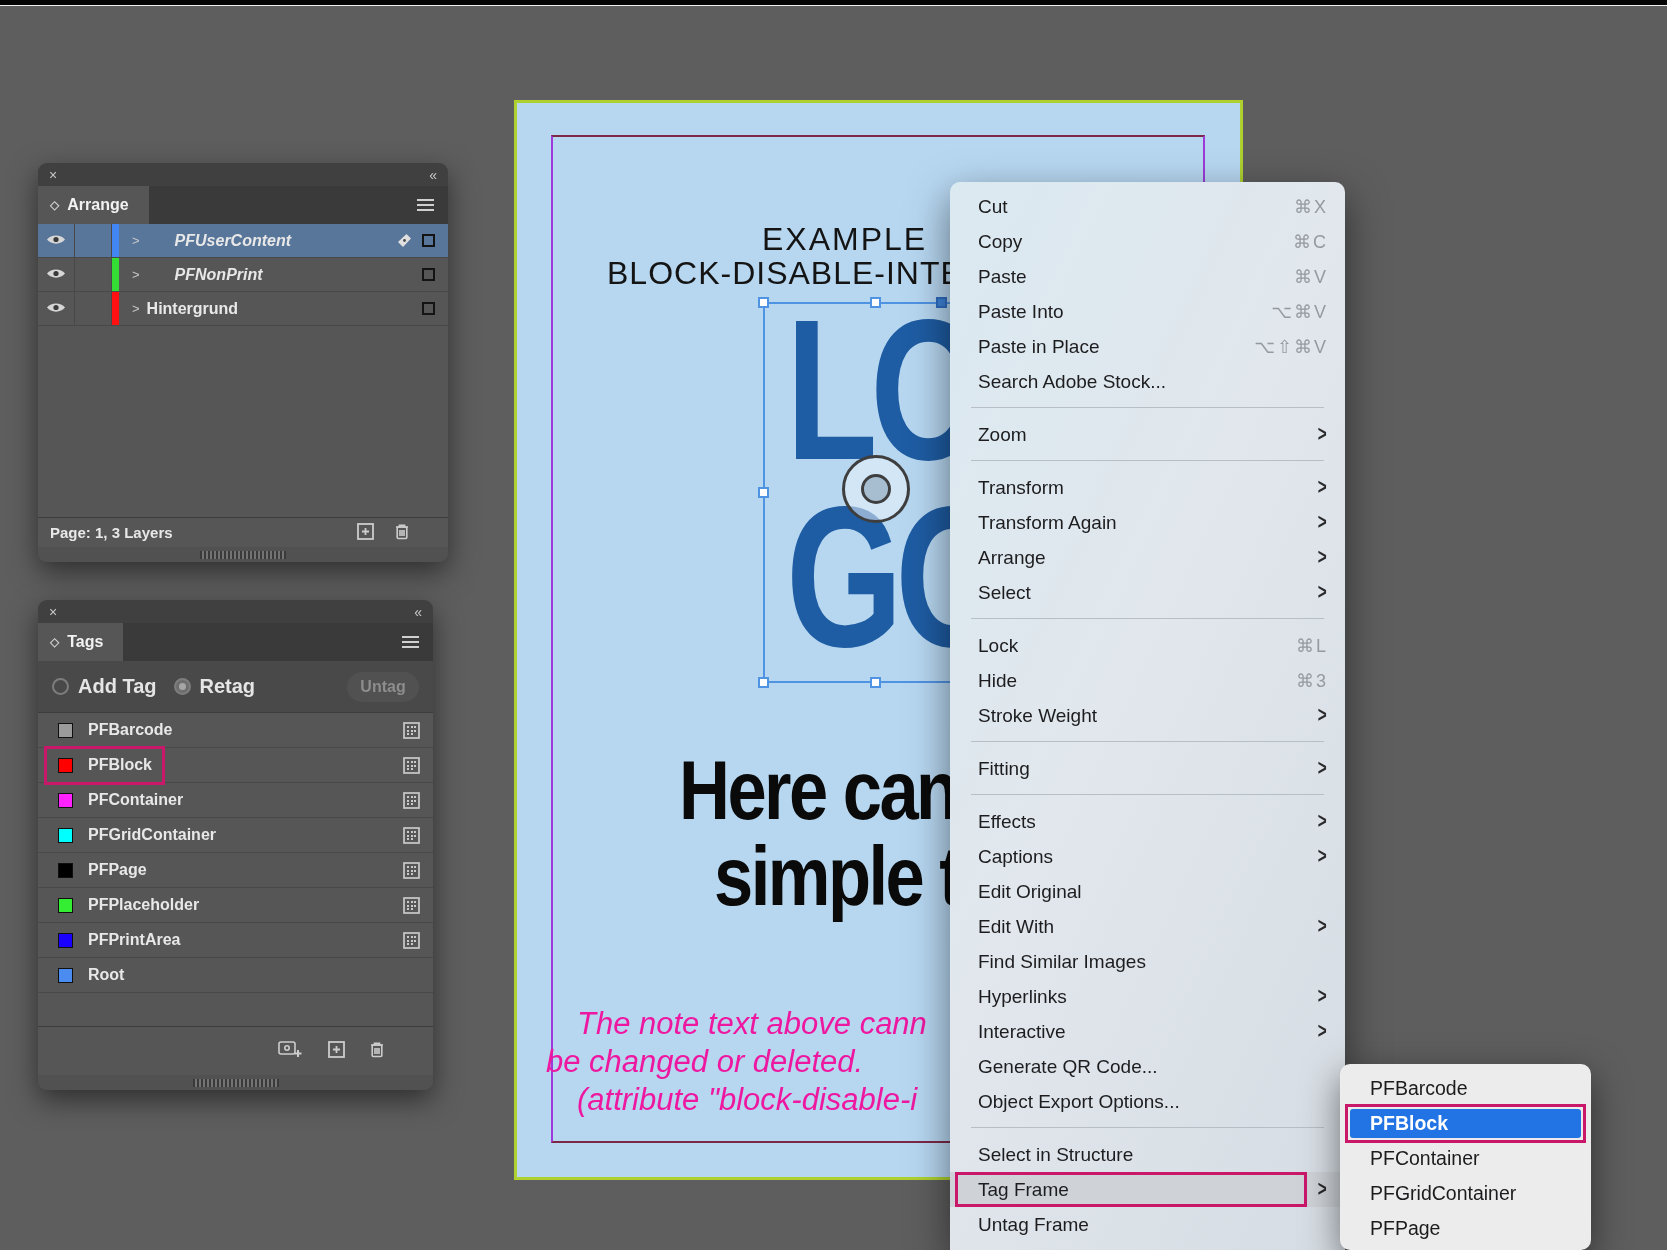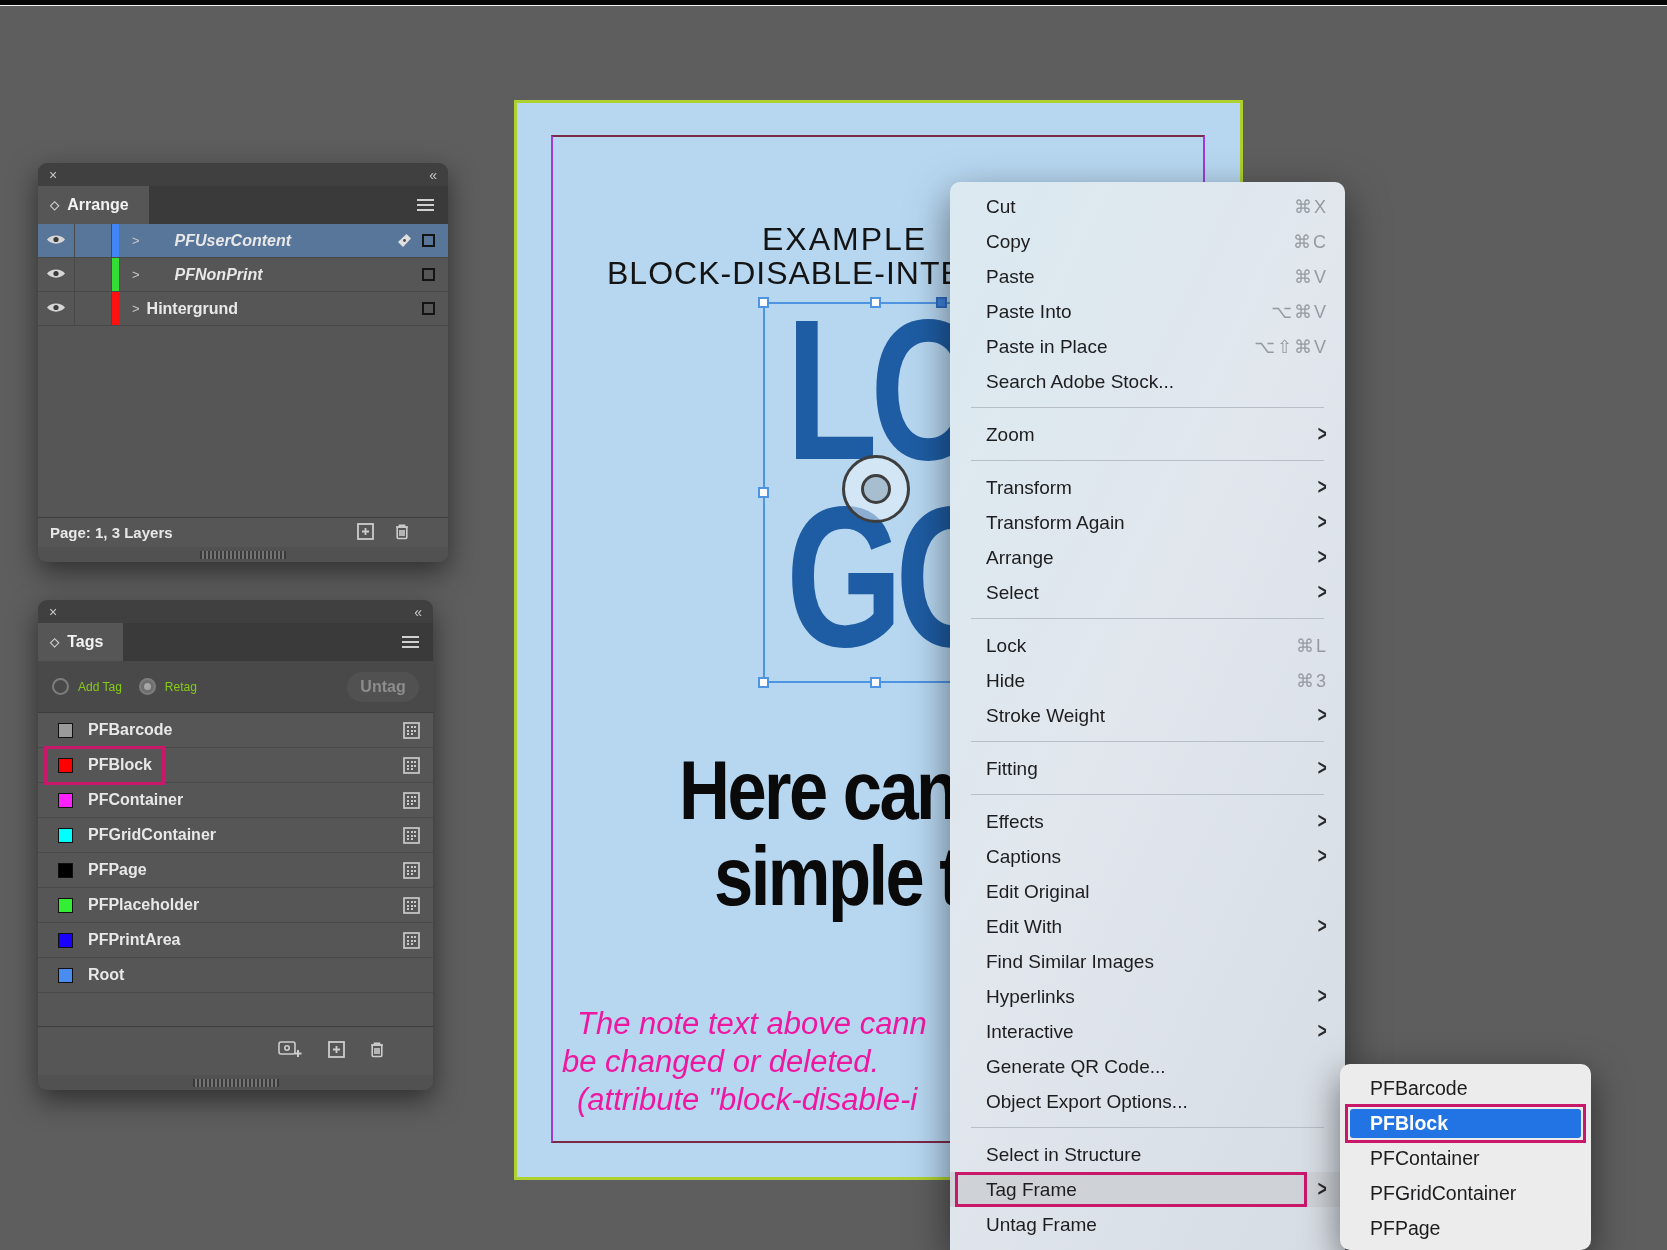--- a/index.html
+++ b/index.html
@@ -28,21 +28,21 @@
   #h-bl{left:758px;top:677px} #h-bc{left:870px;top:677px} #h-br{left:982px;top:677px}
   #h-extra{left:936px;top:297px;background:#3f83d8;border-color:#2e6cc0}
   #grab-outer { left:842px; top:455px; width:68px; height:68px; border:3px solid #3e3e3e; border-radius:50%;
                 background:rgba(233,243,250,0.55); }
   #grab-inner { left:861px; top:474px; width:30px; height:30px; border:3px solid #3e3e3e; border-radius:50%;
                 background:#a7bed1; }
   .big { font-weight:bold; color:#0a0a0a; font-size:83px; letter-spacing:-3px; transform:scaleX(0.85);
          transform-origin:top left; white-space:nowrap; line-height:1; }
   #big1 { left:679px; top:749px; } #big2 { left:714px; top:835px; }
   .note { font-size:31px; font-style:italic; color:#ee18a0; white-space:nowrap; }
-  #note1 { left:577px; top:1006px; } #note2 { left:562px; top:1044px; } #note3 { left:577px; top:1082px; }
+  #note1 { left:577px; top:1006px; } #note2 { left:546px; top:1044px; } #note3 { left:577px; top:1082px; }
 
   
   .panel { position:absolute; background:#565656; border-radius:9px; box-shadow:0 10px 28px rgba(0,0,0,.5);
            color:#e8e8e8; overflow:hidden; display:flex; flex-direction:column; z-index:10; }
   #layers-panel { left:38px; top:163px; width:410px; height:399px; }
   #tags-panel   { left:38px; top:600px; width:395px; height:490px; }
   .ptitle { height:23px; background:#404040; display:flex; align-items:center; justify-content:space-between;
             padding:0 11px; font-size:14px; color:#c9c9c9; flex:0 0 auto; }
   .ptabs { height:38px; background:#3a3a3a; display:flex; align-items:stretch; flex:0 0 auto; }
   .ptab { background:#565656; display:flex; align-items:center; gap:8px; padding:0 20px 0 12px;
@@ -69,34 +69,34 @@
   .pen { margin-left:auto; display:flex; }
   .lsq { width:13px; height:13px; border:2px solid #141414; margin:0 13px 0 10px; }
 
   
   .tagctrl { height:52px; background:#494949; display:flex; align-items:center; gap:9px; padding:0 14px;
              border-bottom:1px solid #3d3d3d; flex:0 0 auto; }
   .radio { width:17px; height:17px; border:2px solid #7d7d7d; border-radius:50%; flex:0 0 auto;
            display:flex; align-items:center; justify-content:center; }
   .radio.on { background:#6e6e6e; }
   .radio.on .dot { width:7px; height:7px; border-radius:50%; background:#a6a6a6; }
-  .ctrl-label { color:#84cc16; font-size:12px; font-weight:normal; margin-right:8px; }
+  .ctrl-label { color:#e5e5e5; font-size:20px; font-weight:bold; margin-right:8px; }
   .untag-btn { margin-left:auto; width:72px; height:30px; border-radius:15px; background:#515151; color:#8d8d8d;
                display:flex; align-items:center; justify-content:center; font-size:16px; font-weight:bold; }
   .trow { height:35px; display:flex; align-items:center; border-bottom:1px solid #494949; padding-left:20px; }
   .swatch { width:15px; height:15px; border:1px solid #101010; flex:0 0 auto; }
   .tname { margin-left:15px; font-size:16px; font-weight:bold; }
   .ticon { margin-left:auto; margin-right:13px; display:flex; }
   .tag-anno { position:absolute; left:6px; top:146px; width:121px; height:39px; border:3px solid #c9176a; z-index:5; }
 
   
   #ctx-menu { left:950px; top:182px; width:395px; height:1068px; border-radius:10px 10px 0 0; z-index:20;
               background:linear-gradient(115deg,#dbe9f1 0%,#e1e7ed 45%,#d6dce3 100%);
               box-shadow:0 14px 40px rgba(0,0,0,.5); padding-top:7px; }
-  .mi { height:35px; display:flex; align-items:center; padding:0 17px 0 36px; font-size:19px; color:#1d1d1f;
+  .mi { height:35px; display:flex; align-items:center; padding:0 17px 0 28px; font-size:19px; color:#1d1d1f;
         position:relative; white-space:nowrap; }
   .sc { margin-left:auto; color:#9599a0; font-size:18px; letter-spacing:2px; }
   .chev { margin-left:auto; font-weight:bold; font-size:18px; color:#2a2a2c; transform:scale(0.85,1.2); }
   .msep { height:18px; position:relative; }
   .msep::after { content:""; position:absolute; left:21px; right:21px; top:8px; height:1px; background:#b8bec6; }
   .mi.hl { background:#cfd3d8;justify-content:center; }
   .tf-anno { position:absolute; left:5px; top:0; width:352px; height:35px; border:3px solid #c9176a; }
 
   
   #submenu { left:1340px; top:1064px; width:251px; height:186px; background:#ececec; border-radius:10px;

